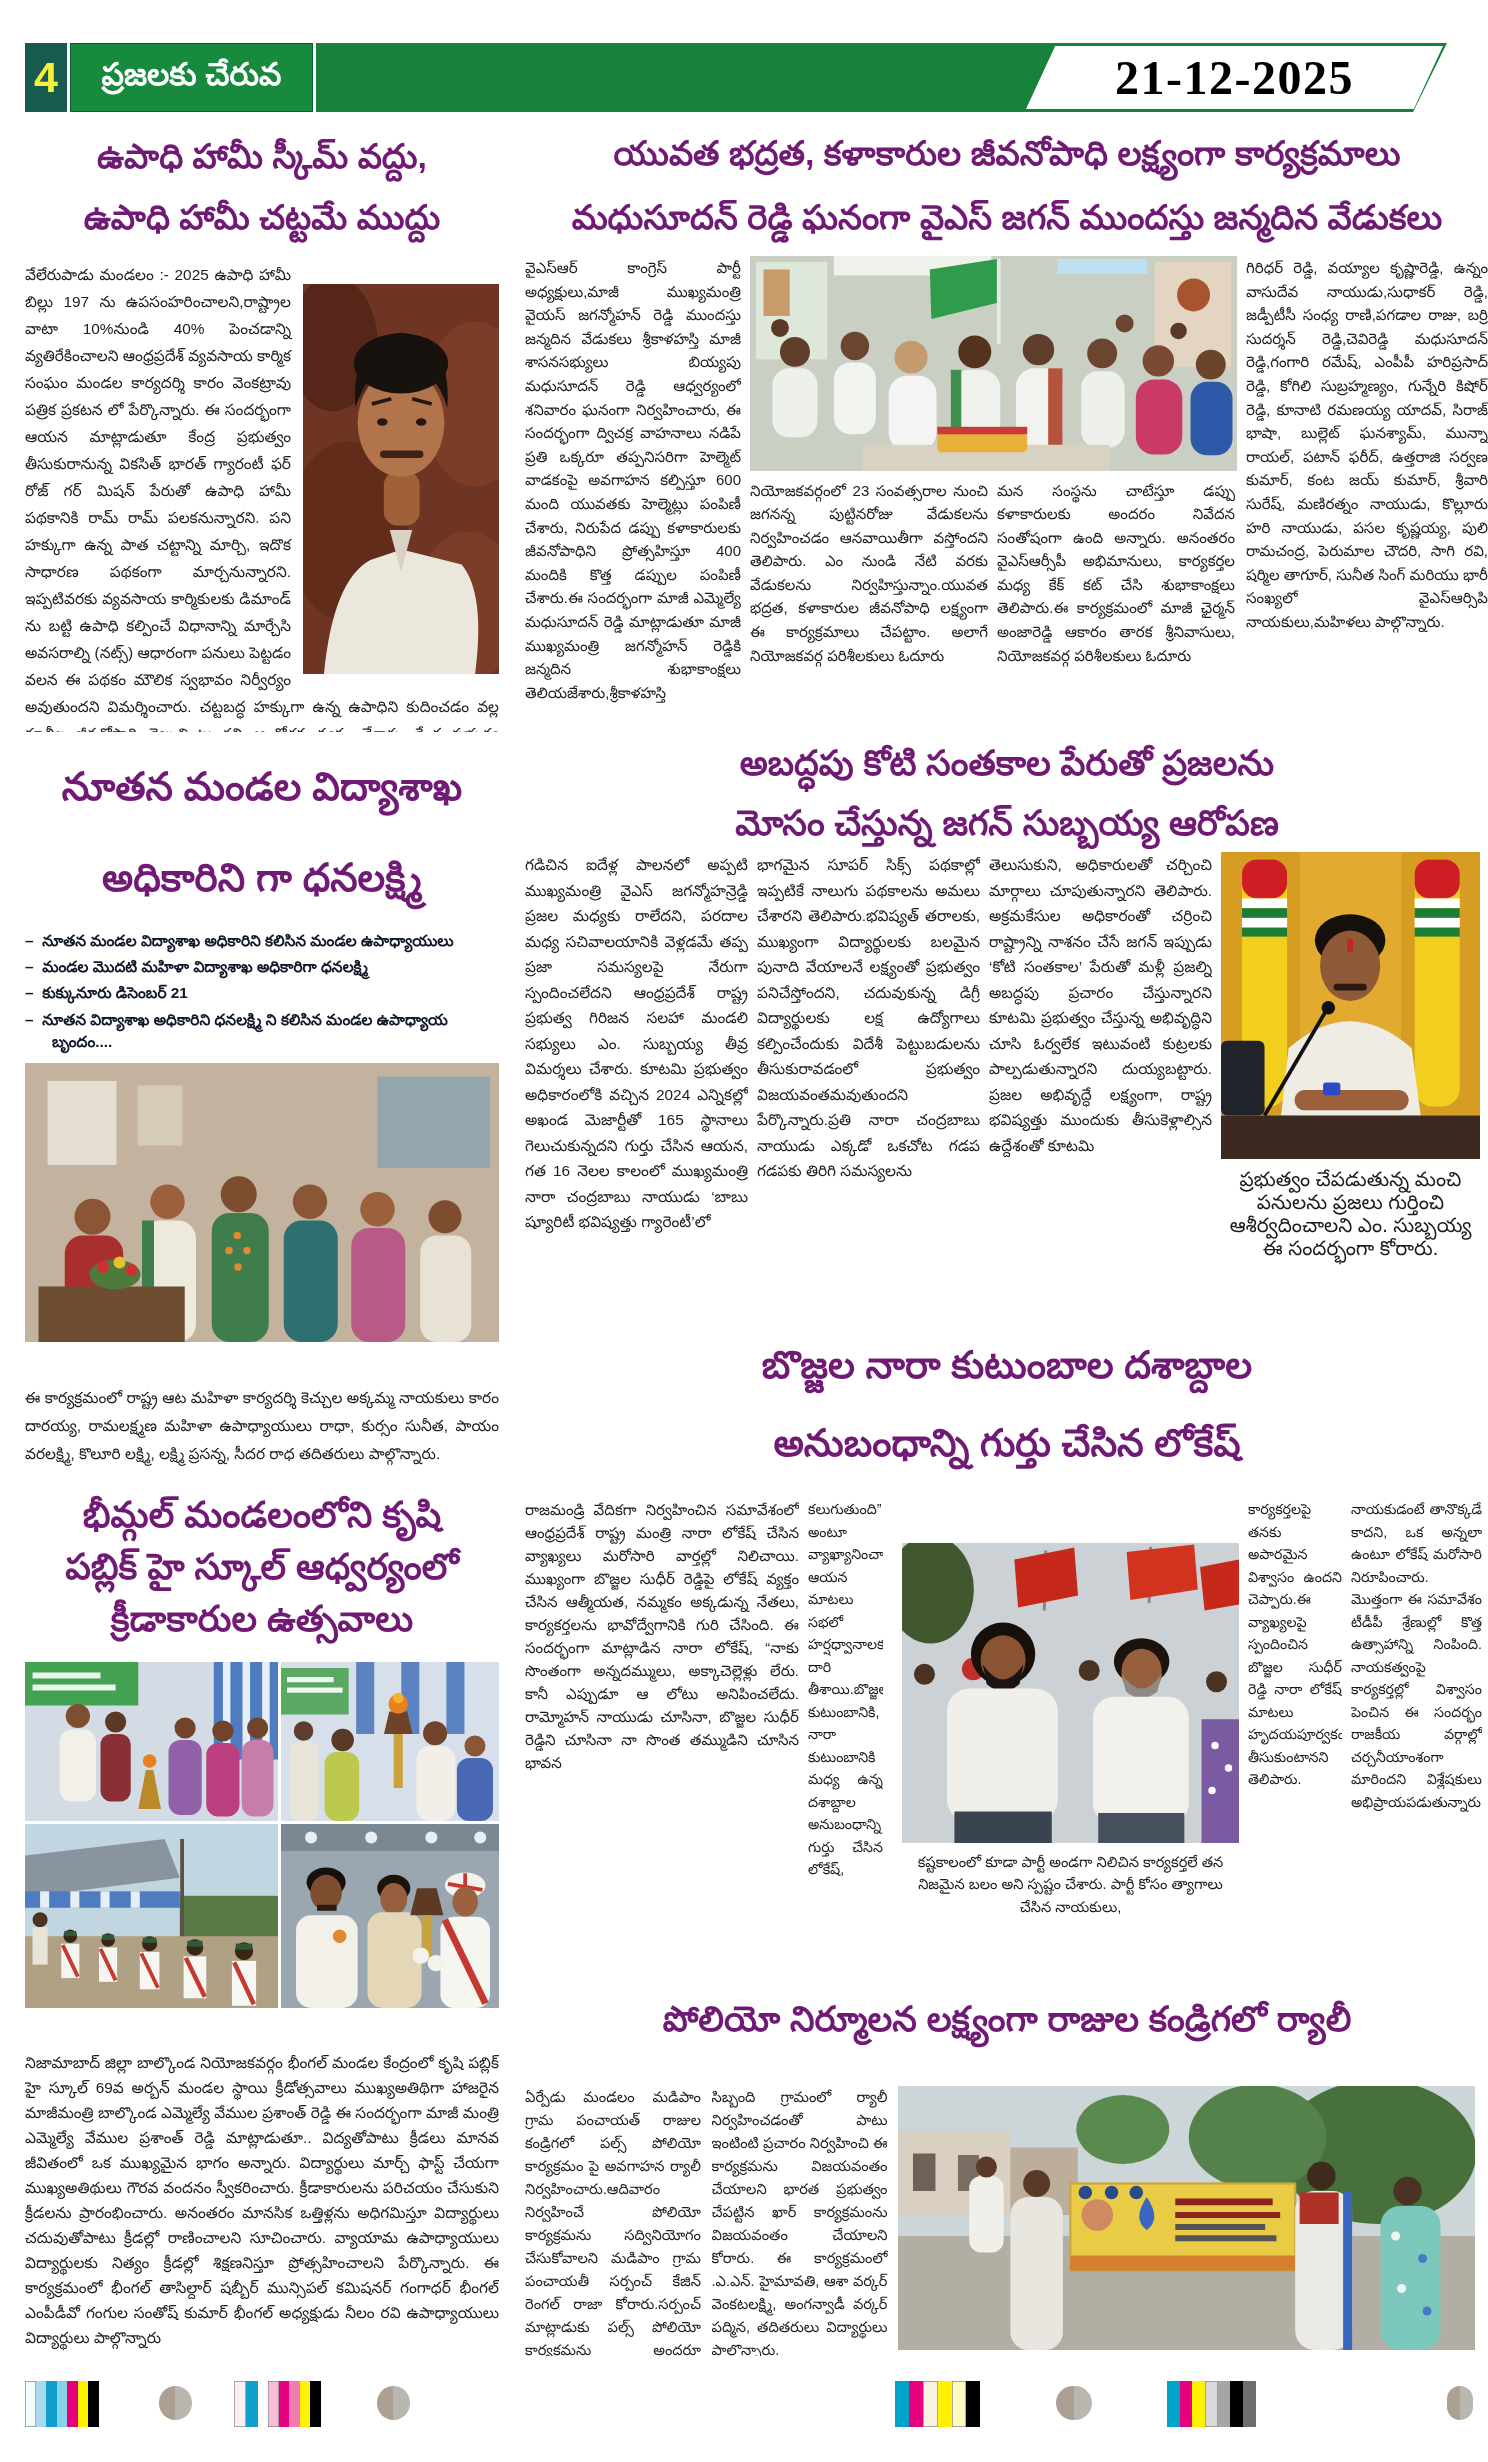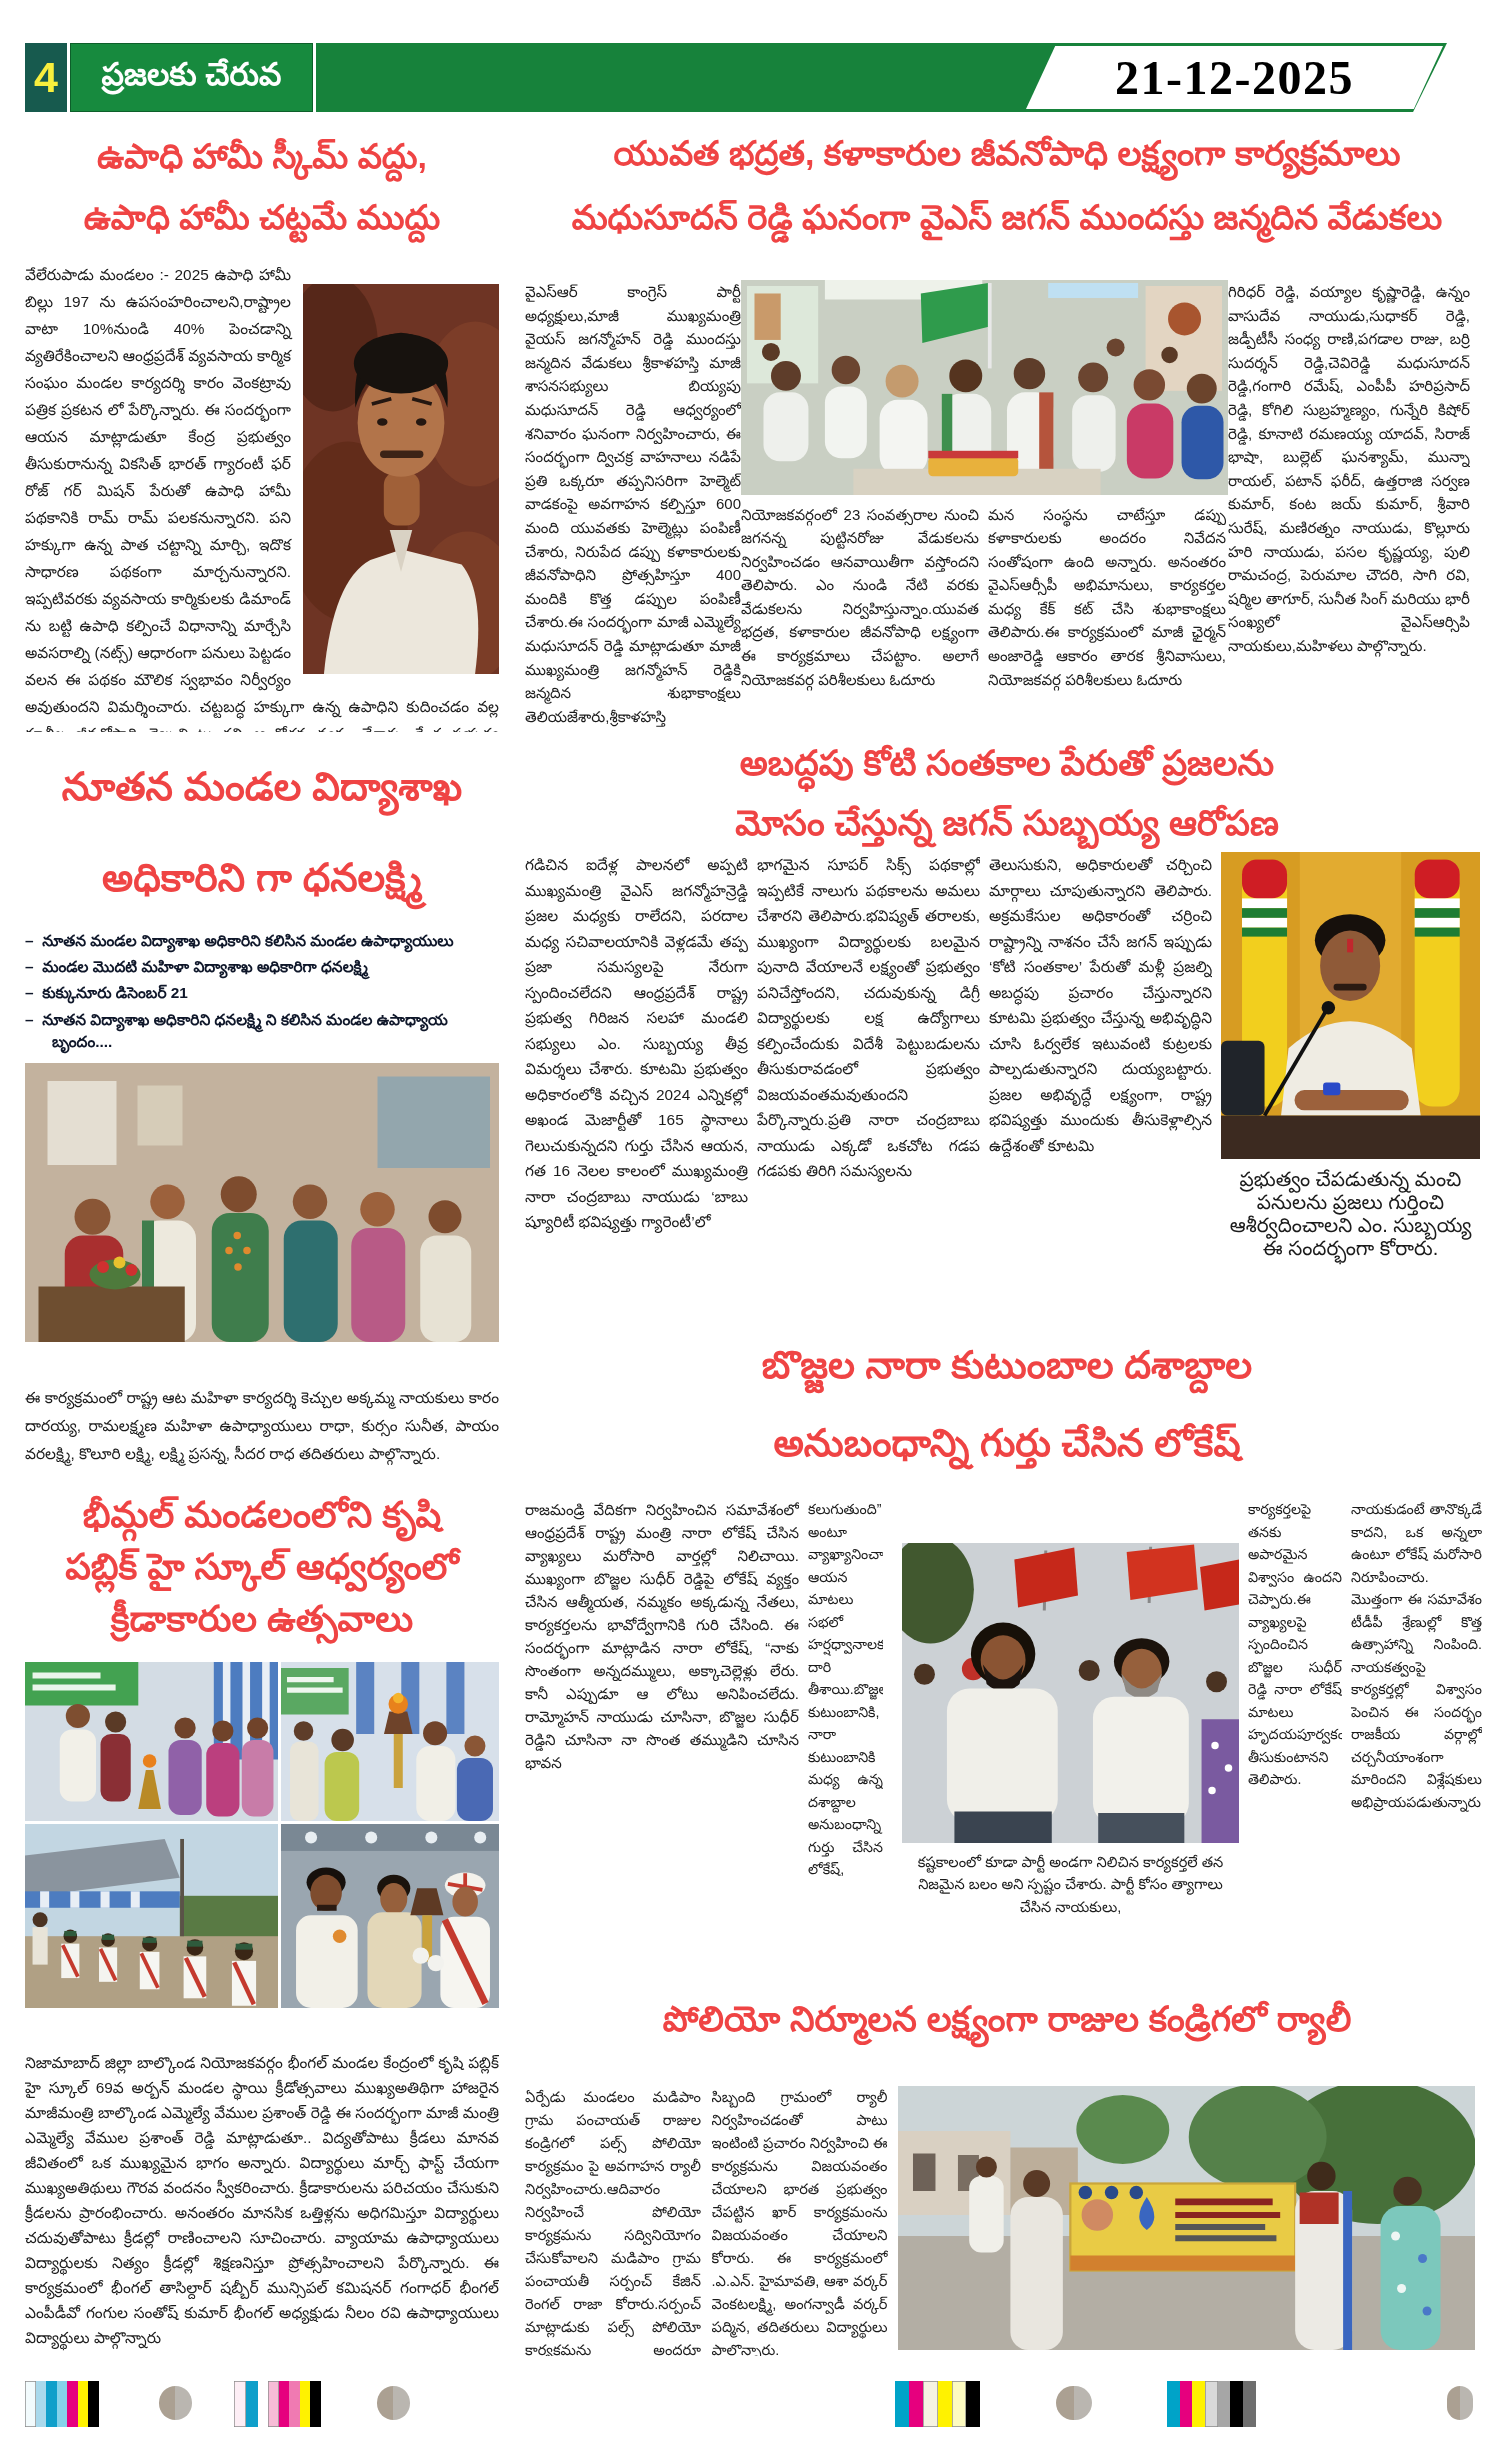--- a/index.html
+++ b/index.html
@@ -10,21 +10,21 @@
            color:#f8ef3d;font-size:43px;font-weight:bold;display:flex;align-items:center;justify-content:center;}
   .hdr-brand{position:absolute;left:70px;top:43px;width:243px;height:69px;background:#178a3e;
              border:1.5px solid #0d5f2a;box-sizing:border-box;color:#fff;font-size:31.5px;font-weight:bold;
              display:flex;align-items:center;justify-content:center;}
   .hdr-bar{position:absolute;left:316px;top:43px;width:1131px;height:69px;background:#17823b;
            clip-path:polygon(0 0,100% 0,97% 100%,0 100%);}
   .hdr-date{position:absolute;left:1026px;top:46px;width:417px;height:63px;background:#fff;
             clip-path:polygon(7% 0,100% 0,93% 100%,0 100%);display:flex;align-items:center;justify-content:center;
             font-family:"Liberation Serif",serif;font-weight:900;font-size:48px;color:#000;letter-spacing:1.5px;}
   
-  .hl{position:absolute;font-weight:900;color:#ef4444;text-align:center;line-height:1.4;}
+  .hl{position:absolute;font-weight:900;color:#701a75;text-align:center;line-height:1.4;}
   .col{text-align:justify;overflow:hidden;}
   .abs{position:absolute;}
   .bullet{color:#0f172a;font-weight:bold;padding-left:27px;text-indent:-27px;margin-bottom:3.7px;}
   .bullet::before{content:"\2013\00a0\00a0";}
   .cap{text-align:center;overflow:hidden;}
   svg{display:block;width:100%;height:100%;}
   .ph{overflow:hidden;background:#ddd;}
   
   .a1-h{left:25px;top:126px;width:474px;font-size:34px;line-height:61px;}
   .a1-body{left:25px;top:261px;width:474px;height:471px;font-size:15.4px;line-height:27px;}
@@ -32,21 +32,21 @@
   .a2-h{left:25px;top:741px;width:474px;font-size:39px;line-height:91px;}
   .a2-bullets{left:25px;top:930px;width:474px;height:129px;font-size:15.4px;line-height:22.5px;overflow:hidden;}
   .a2-photo{left:25px;top:1063px;width:474px;height:279px;}
   .a2-para{left:25px;top:1384px;width:474px;height:88px;font-size:15.4px;line-height:28px;}
   .a3-h{left:25px;top:1489px;width:474px;font-size:36px;line-height:52px;}
   .a3-collage{left:25px;top:1662px;width:474px;height:346px;display:grid;
               grid-template-columns:253px 1fr;grid-template-rows:159px 184px;gap:3px;}
   .a3-body{left:25px;top:2050px;width:474px;height:321px;font-size:15.4px;line-height:25px;}
   
   .r1-h{left:525px;top:121px;width:964px;font-size:34px;line-height:64px;}
-  .r1-row{left:525px;top:280px;width:964px;height:459px;display:flex;}
+  .r1-row{left:525px;top:256px;width:964px;height:459px;display:flex;gap:9px;}
   .r1-c1{width:216px;font-size:15px;line-height:23.6px;}
   .r1-mid{width:487px;display:flex;flex-direction:column;}
   .r1-photo{height:215px;}
   .r1-midcols{display:flex;gap:9px;margin-top:7.5px;flex:1;overflow:hidden;}
   .r1-c2,.r1-c3{width:238px;font-size:15px;line-height:23.6px;}
   .r1-c4{width:242px;font-size:15px;line-height:23.6px;}
   .r2-h{left:525px;top:733px;width:964px;font-size:35px;line-height:60px;}
   .r2-row{left:525px;top:852px;width:964px;height:429px;display:flex;gap:9px;}
   .r2-c{width:223px;font-size:15.4px;line-height:25.5px;}
   .r2-right{width:259px;}

